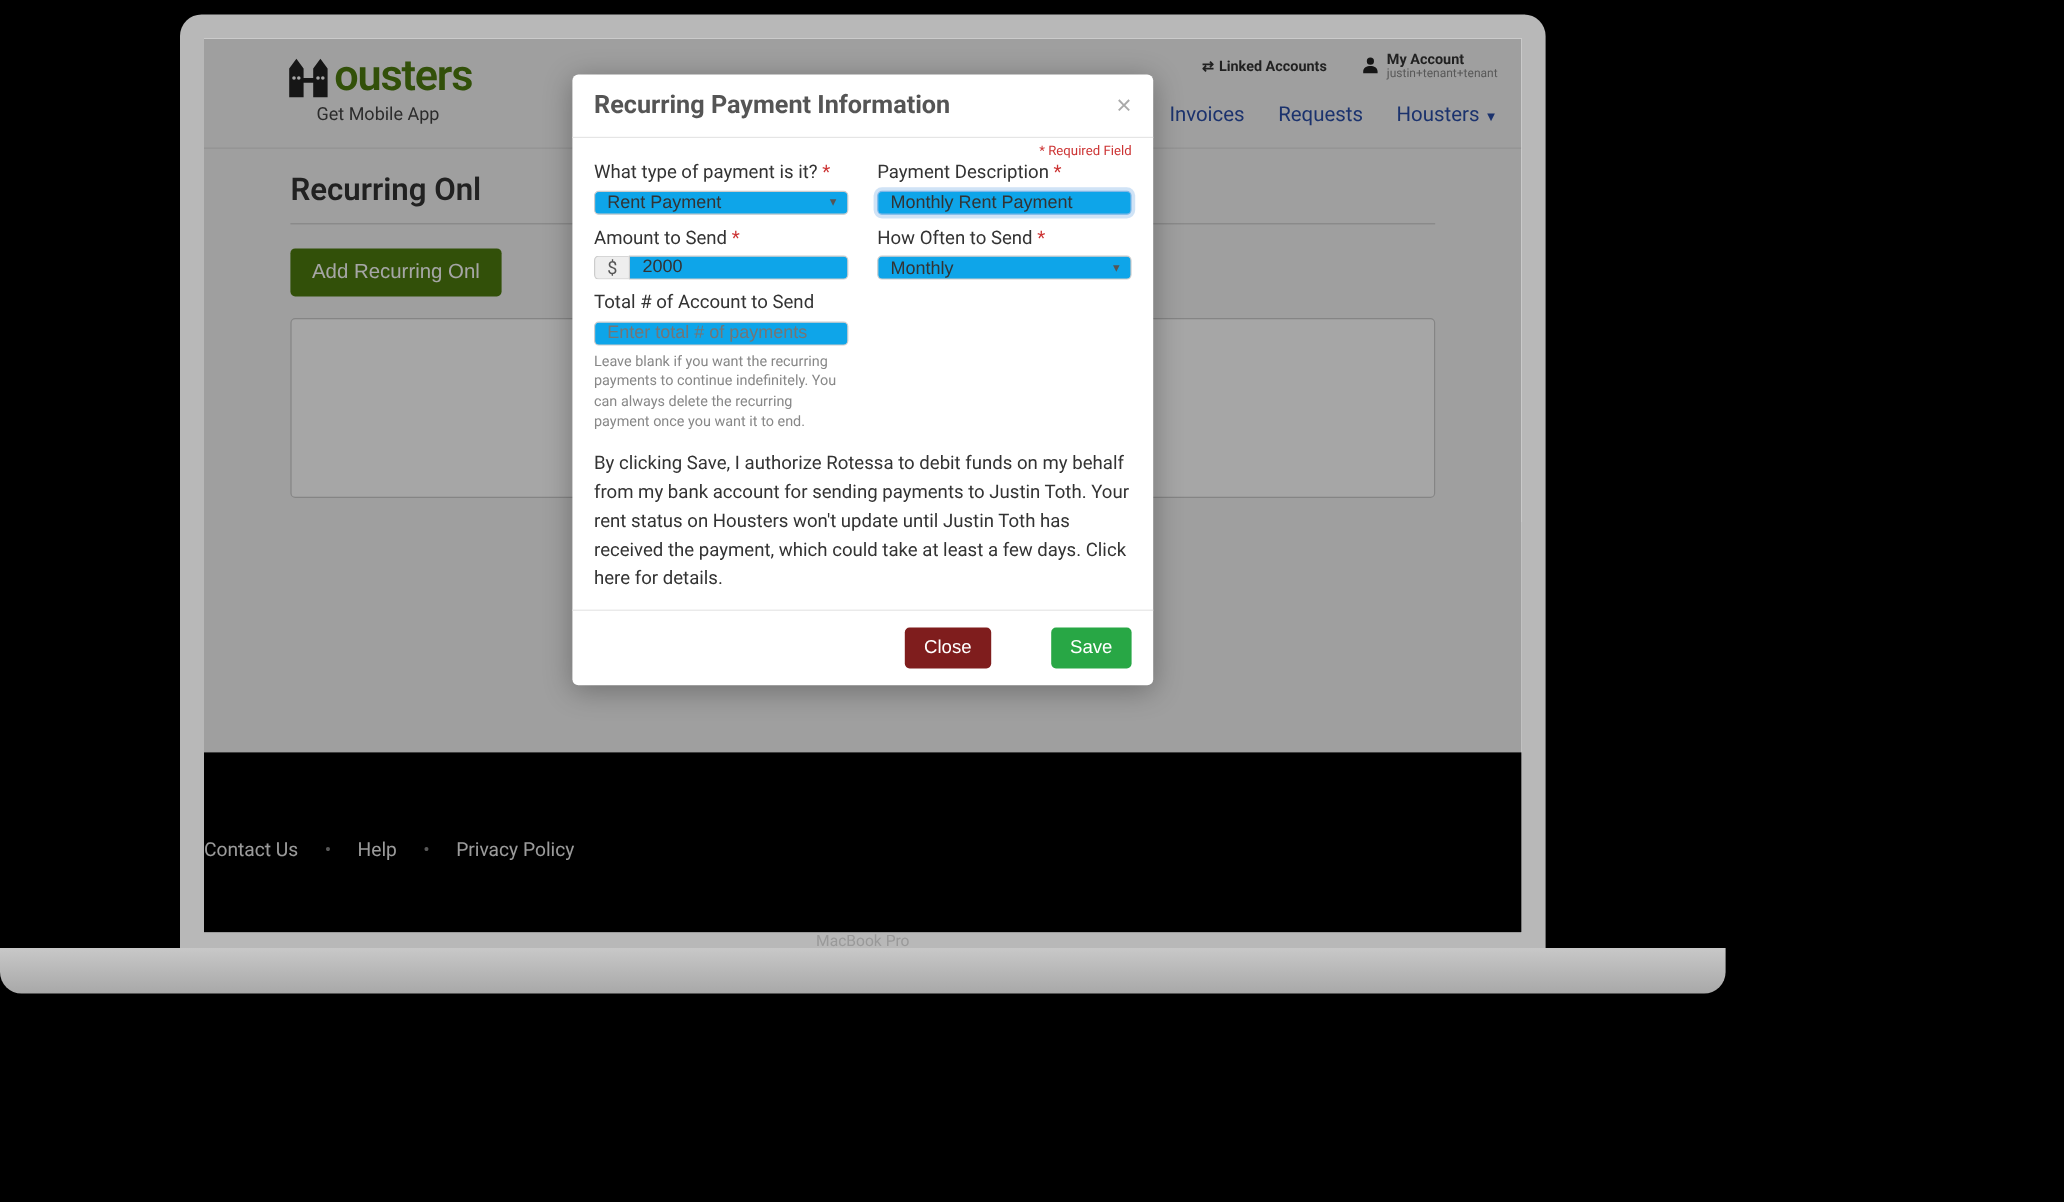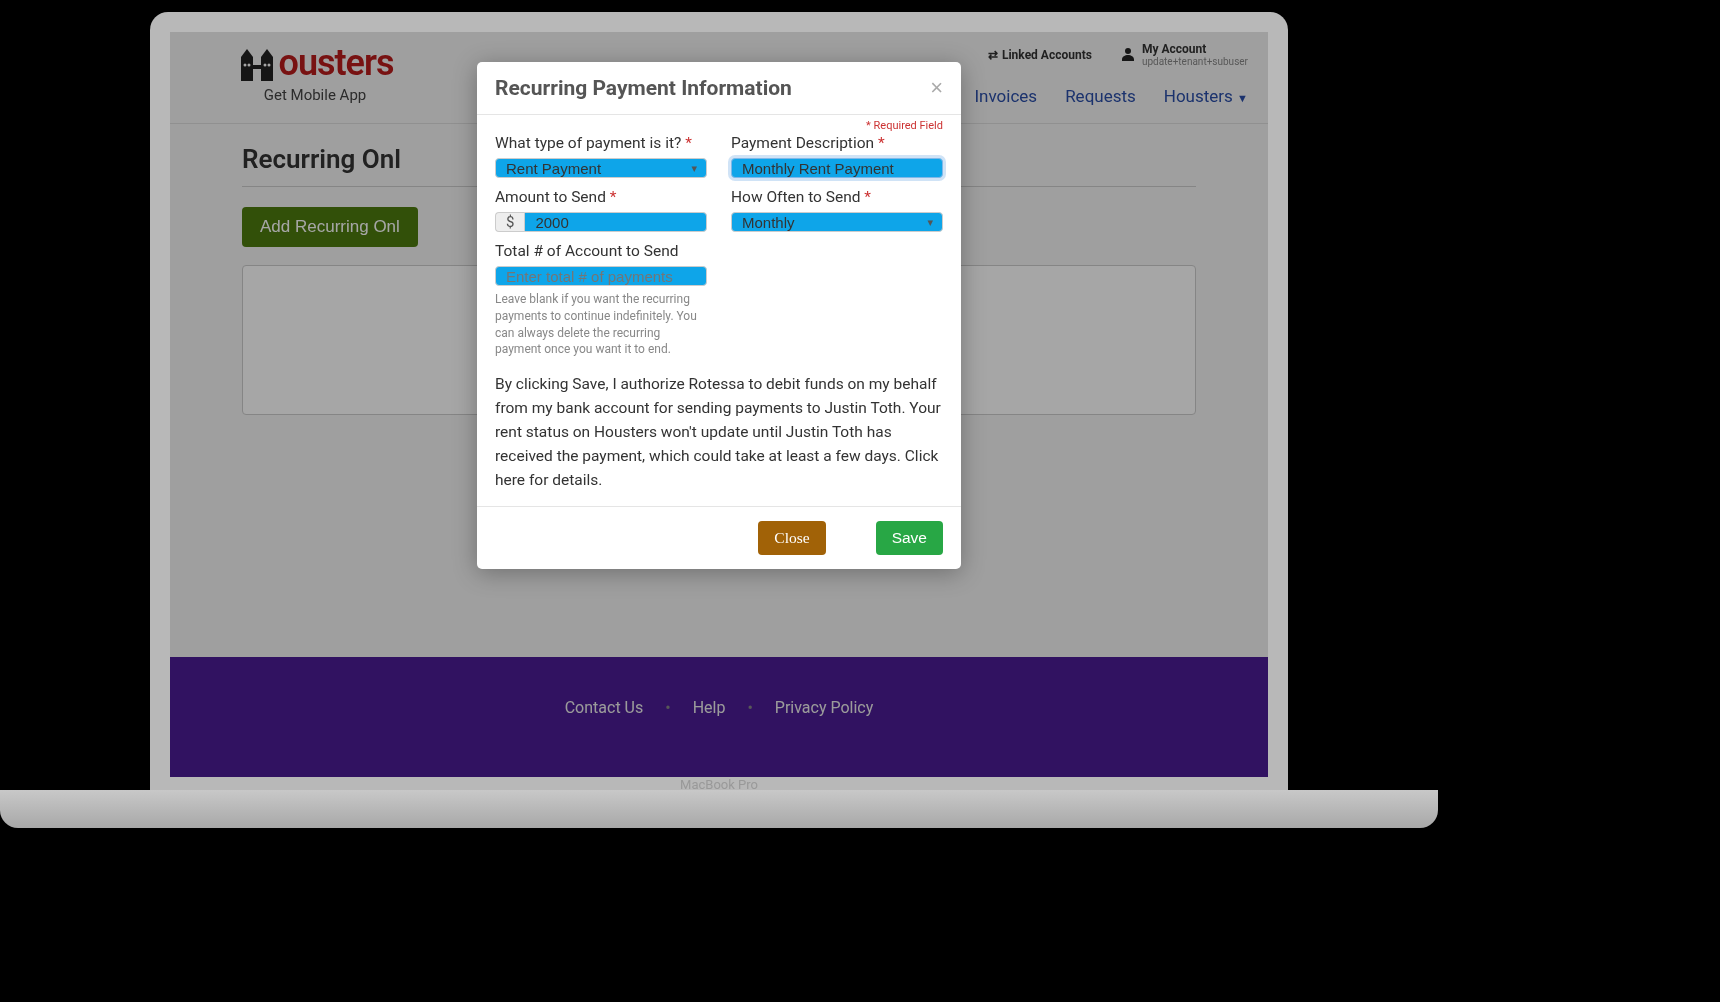--- a/index.html
+++ b/index.html
@@ -62,21 +62,21 @@
     }
     .logo-block {
       display: flex;
       flex-direction: column;
       align-items: center;
       width: 250px;
     }
     .logo {
       font-size: 36px;
       font-weight: 600;
-      color: #b91c1c;
+      color: #4d7c0f;
       display: flex;
       align-items: center;
       letter-spacing: -1px;
       text-align: right;
     }
     .logo svg { margin-right: 2px; }
     .get-mobile {
       font-size: 15px;
       color: #444;
       margin-top: 2px;
@@ -149,26 +149,25 @@
       border: 1px solid #ccc;
       border-radius: 4px;
       height: 150px;
       background: #fff;
     }
     .footer-bar {
       position: absolute;
       left: 0;
       bottom: 0;
       width: 100%;
-      height: 120px;
-      background: #4c1d95;
+      height: 150px;
+      background: #000000;
       color: #eee;
       display: flex;
       align-items: flex-end;
-      justify-content: center;
       gap: 22px;
       font-size: 16px;
       padding-bottom: 60px;
     }
     .footer-bar .dot { color: #888; }
     .modal {
       position: absolute;
       left: 50%;
       top: 30px;
       transform: translateX(-50%);
@@ -283,21 +282,21 @@
       justify-content: flex-end;
       gap: 10px;
     }
     .btn {
       font-size: 15.5px;
       padding: 8px 16px;
       border-radius: 4px;
       border: none;
       cursor: pointer;
     }
-    .btn-secondary { background: #a16207; color: #fff; font-family: Liberation Serif, serif; }
+    .btn-secondary { background: #7f1d1d; color: #fff; }
     .btn-primary { background: #28a745; color: #fff; margin-left: 40px; }
   </style>
 </head>
 <body>
 
 <div class="laptop-frame">
   <div class="laptop-screen">
 
     <div class="header-bar">
       <div class="logo-block">
@@ -320,21 +319,21 @@
             <span>Linked Accounts</span>
           </div>
           <div class="my-account">
             <span>
               <svg width="16" height="16" viewBox="0 0 16 16">
                   <path d="M8 8a3 3 0 100-6 3 3 0 000 6zm0 1c-3 0-6 1.5-6 4.5V15h12v-1.5C14 10.5 11 9 8 9z" fill="#222"></path>
                 </svg>
             </span>
             <span class="acct-text">
               <span class="acct-title">My Account</span>
-              <span class="acct-sub">update+tenant+subuser</span>
+              <span class="acct-sub">justin+tenant+tenant</span>
             </span>
           </div>
         </div>
         <div class="nav-links">
           <span>Rent</span>
           <span>Invoices</span>
           <span>Requests</span>
           <span><span>Housters</span> <span class="caret">▼</span></span>
         </div>
       </div>

